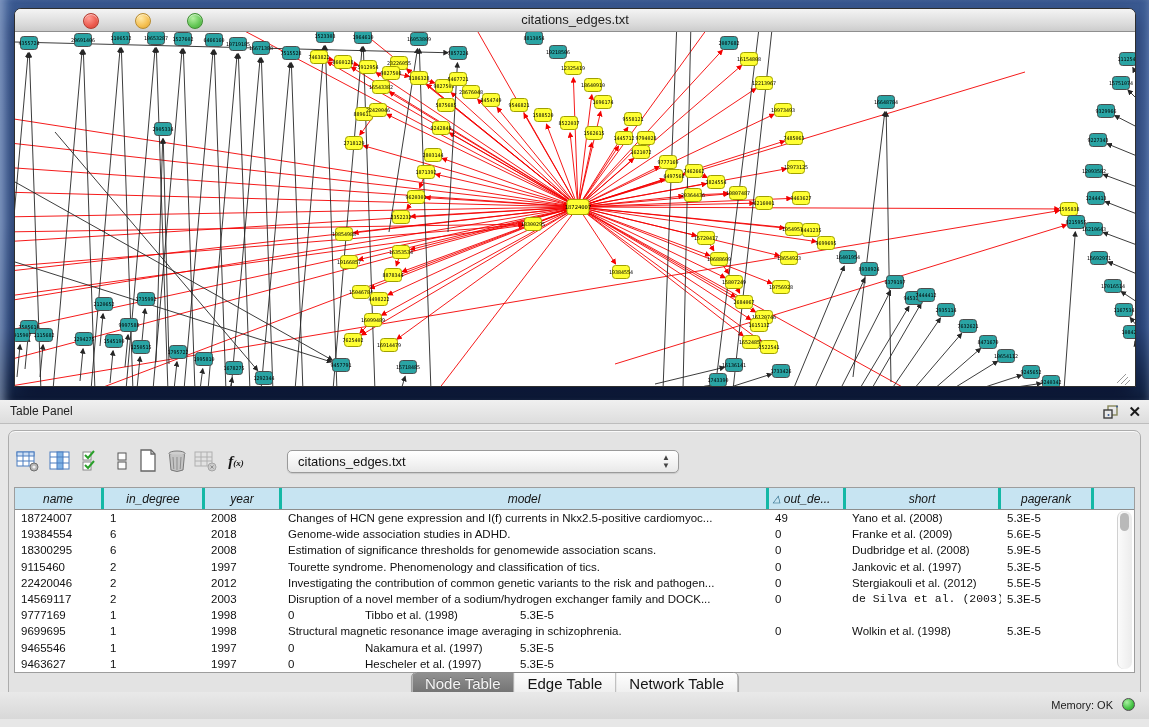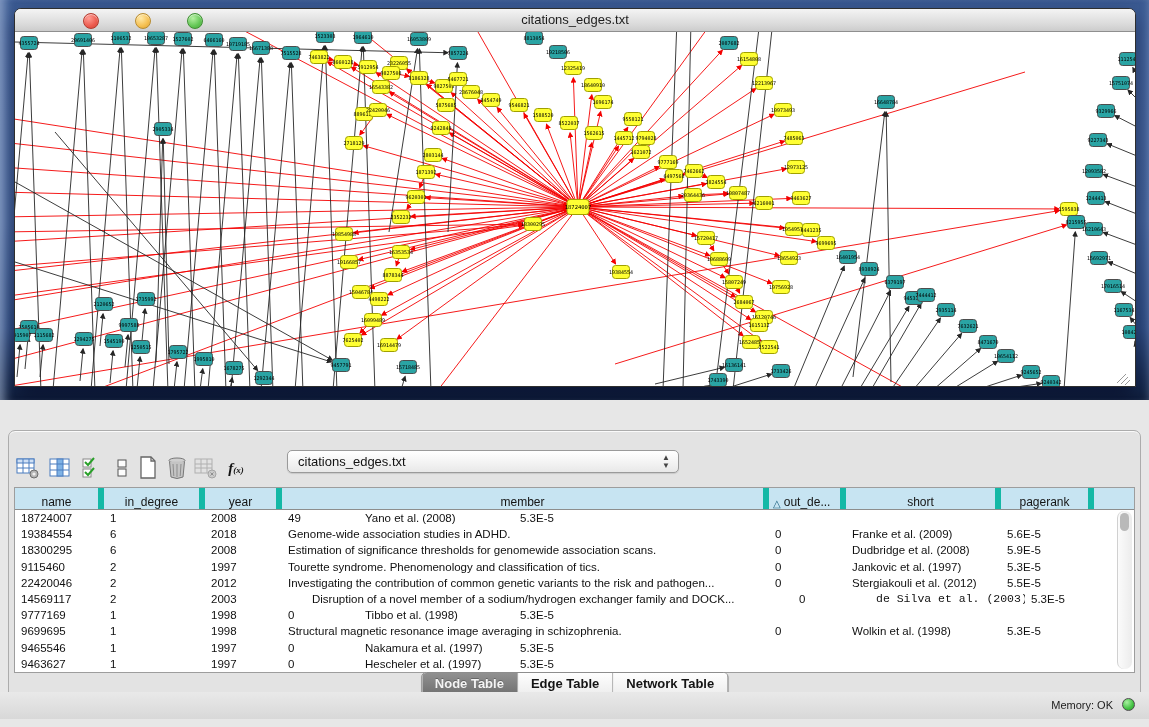--- a/index.html
+++ b/index.html
@@ -24,45 +24,45 @@
   .net-canvas{position:absolute;left:0;top:23px;width:1120px;height:354px;background:#fff;overflow:hidden;}
   
   .table-panel{position:absolute;left:0;top:400px;width:1149px;height:327px;background:#e7e7e7;}
   .panel-header{position:relative;height:23px;background:linear-gradient(#f0f0f0,#dddddd);
     border-bottom:1px solid #bdbdbd;font-size:12px;color:#222;line-height:23px;padding-left:10px;}
   .panel-header .hdr-icons{position:absolute;right:8px;top:0;height:23px;display:flex;align-items:center;gap:9px;}
   .close-x{font-size:15px;font-weight:bold;color:#1a1a1a;line-height:15px;cursor:default;}
   .panel-body{position:absolute;left:8px;top:30px;width:1131px;height:268px;
     background:#e3e3e3;border:1px solid #acacac;border-radius:7px;box-shadow:inset 0 1px 0 #fafafa;}
   .toolbar{position:absolute;left:0;top:0;width:100%;height:54px;}
-  .tb-btn{position:absolute;top:25px;width:26px;height:24px;display:flex;align-items:center;justify-content:center;}
+  .tb-btn{position:absolute;top:18px;width:26px;height:24px;display:flex;align-items:center;justify-content:center;}
   .fx{font-family:"Liberation Serif",serif;font-style:italic;font-weight:bold;font-size:15px;color:#111;}
   .fx small{font-size:9px;font-weight:bold;}
   .combo{position:absolute;left:278px;top:19px;width:392px;height:23px;border:1px solid #9a9a9a;border-radius:5px;
     background:linear-gradient(#ffffff,#f2f2f2 60%,#e8e8e8);box-shadow:0 1px 1px rgba(0,0,0,.12);
     font-size:13px;color:#111;line-height:22px;padding:0 24px 0 10px;box-sizing:border-box;}
   .combo .arrows{position:absolute;right:8px;top:3px;font-size:8px;line-height:8px;color:#444;text-align:center;}
   
   .table-wrap{position:absolute;left:5px;top:56px;width:1121px;height:186px;background:#fff;
     border:1px solid #9d9d9d;box-sizing:border-box;overflow:hidden;}
   .thead{display:flex;height:21px;border-bottom:1px solid #8d8d8d;background:#c7e4f2;}
-  .th{box-sizing:border-box;border-right:6px solid #14b8a6;font-size:12px;color:#141414;
-    display:flex;align-items:flex-end;justify-content:center;overflow:hidden;white-space:nowrap;}
+  .th{box-sizing:border-box;border-right:3px solid #14b8a6;font-size:12px;color:#141414;
+    display:flex;align-items:center;justify-content:center;overflow:hidden;white-space:nowrap;font-style:italic;}
   .th.sorted{justify-content:flex-start;padding-left:4px;}
   .sort-tri{color:#1b5e7e;font-size:10px;margin-right:3px;}
   .trow{display:flex;height:16.2px;font-size:11.5px;color:#101010;}
   .td{box-sizing:border-box;padding-left:6px;overflow:hidden;white-space:nowrap;text-overflow:clip;line-height:16px;}
   .vscroll{position:absolute;right:2px;top:23px;bottom:3px;width:14px;
     background:linear-gradient(90deg,#fbfbfb,#ececec);border-left:1px solid #d0d0d0;border-radius:7px;}
   .vthumb{position:absolute;left:2px;top:2px;width:9px;height:18px;background:#b9b9b9;border-radius:5px;}
   
   .tabs-row{position:absolute;left:50%;transform:translateX(-50%);bottom:2px;display:flex;height:23px;
     border:1px solid #8d8d8d;border-radius:5px;overflow:hidden;background:#fff;box-shadow:0 1px 1px rgba(0,0,0,.18);}
-  .seg{padding:0 13px;line-height:22px;font-size:13px;color:#141414;background:linear-gradient(#fefefe,#ececec);
-    border-right:1px solid #9a9a9a;white-space:nowrap;font-weight:bold;}
+  .seg{padding:0 13px;line-height:22px;font-size:15px;color:#141414;background:linear-gradient(#fefefe,#ececec);
+    border-right:1px solid #9a9a9a;white-space:nowrap;}
   .seg:last-child{border-right:none;}
   .seg.active{background:linear-gradient(#919191,#6e6e6e);color:#f4f4f4;text-shadow:0 -1px 0 rgba(0,0,0,.25);}
   
   .status-bar{position:absolute;left:0;bottom:8px;width:1149px;height:27px;
     background:linear-gradient(#e9e9e9,#d8d8d8);}
   .mem-label{position:absolute;right:36px;top:7px;font-size:11px;color:#1c1c1c;}
   .mem-dot{position:absolute;right:14px;top:6px;width:13px;height:13px;border-radius:50%;
     background:radial-gradient(circle at 35% 30%,#a8f0a0,#43c243 60%,#2f9e2f);border:1px solid #4d4d4d;box-sizing:border-box;}
 </style>
 </head>
@@ -538,20 +538,32 @@
             <line x1="1102" y1="351" x2="1111" y2="342"></line>
             <line x1="1106" y1="352" x2="1113" y2="345"></line>
             <line x1="1110" y1="353" x2="1115" y2="348"></line>
           </g>
         </svg>
       </div>
     </div>
   </div>
 
   <div class="table-panel">
+    <div class="panel-header">
+      <span>Table Panel</span>
+      <span class="hdr-icons">
+        <svg width="16" height="14" viewBox="0 0 16 14">
+          <rect x="5" y="1" width="9" height="9" fill="none" stroke="#87875a" stroke-width="1.4"></rect>
+          <rect x="1" y="5" width="8" height="8" fill="#e9e9e9" stroke="#3c3c3c" stroke-width="1.4"></rect>
+          <circle cx="14" cy="1.5" r="1" fill="#3a5a92"></circle>
+            <circle cx="5.5" cy="10" r="1" fill="#3a5a92"></circle>
+        </svg>
+        <span class="close-x">✕</span>
+      </span>
+    </div>
 
     <div class="panel-body">
 
       <div class="toolbar">
         <span class="tb-btn" style="left:6px">
           <svg width="24" height="22" viewBox="0 0 24 22">
             <rect x="1" y="2" width="17" height="14" fill="#fff" stroke="#4a7dbf"></rect>
             <rect x="1" y="2" width="17" height="4" fill="#cfe0f5" stroke="#4a7dbf"></rect>
             <line x1="7" y1="2" x2="7" y2="16" stroke="#4a7dbf"></line>
               <line x1="13" y1="2" x2="13" y2="16" stroke="#4a7dbf"></line>
@@ -622,38 +634,39 @@
             <div class="th" style="width: 89px;">
               <span>name</span>
             </div>
             <div class="th" style="width: 101px;">
               <span>in_degree</span>
             </div>
             <div class="th" style="width: 77px;">
               <span>year</span>
             </div>
             <div class="th" style="width: 487px;">
-              <span>member</span>
+              <span>model</span>
             </div>
             <div class="th sorted" style="width: 77px;">
               <span class="sort-tri">△</span>
               <span>out_de...</span>
             </div>
             <div class="th" style="width: 155px;">
               <span>short</span>
             </div>
             <div class="th" style="width: 93px;">
               <span>pagerank</span>
             </div>
           </div>
         <div id="tbody">
             <div class="trow">
               <div class="td" style="width: 89px;">18724007</div>
               <div class="td" style="width: 101px;">1</div>
               <div class="td" style="width: 77px;">2008</div>
+              <div class="td" style="width: 487px;">Changes of HCN gene expression and I(f) currents in Nkx2.5-positive cardiomyoc...</div>
               <div class="td" style="width: 77px;">49</div>
               <div class="td" style="width: 155px;">Yano et al. (2008)</div>
               <div class="td" style="width: 93px;">5.3E-5</div>
             </div>
             <div class="trow">
               <div class="td" style="width: 89px;">19384554</div>
               <div class="td" style="width: 101px;">6</div>
               <div class="td" style="width: 77px;">2018</div>
               <div class="td" style="width: 487px;">Genome-wide association studies in ADHD.</div>
               <div class="td" style="width: 77px;">0</div>
@@ -684,21 +697,21 @@
               <div class="td" style="width: 77px;">2012</div>
               <div class="td" style="width: 487px;">Investigating the contribution of common genetic variants to the risk and pathogen...</div>
               <div class="td" style="width: 77px;">0</div>
               <div class="td" style="width: 155px;">Stergiakouli et al. (2012)</div>
               <div class="td" style="width: 93px;">5.5E-5</div>
             </div>
             <div class="trow">
               <div class="td" style="width: 89px;">14569117</div>
               <div class="td" style="width: 101px;">2</div>
               <div class="td" style="width: 77px;">2003</div>
-              <div class="td" style="width: 487px; margin-left: 24px;">Disruption of a novel member of a sodium/hydrogen exchanger family and DOCK...</div>
+              <div class="td" style="width: 487px;">Disruption of a novel member of a sodium/hydrogen exchanger family and DOCK...</div>
               <div class="td" style="width: 77px;">0</div>
               <div class="td" style="width: 155px; font-family: Liberation Mono, monospace;">de Silva et al. (2003)</div>
               <div class="td" style="width: 93px;">5.3E-5</div>
             </div>
             <div class="trow">
               <div class="td" style="width: 89px;">9777169</div>
               <div class="td" style="width: 101px;">1</div>
               <div class="td" style="width: 77px;">1998</div>
               <div class="td" style="width: 77px;">0</div>
               <div class="td" style="width: 155px;">Tibbo et al. (1998)</div>

